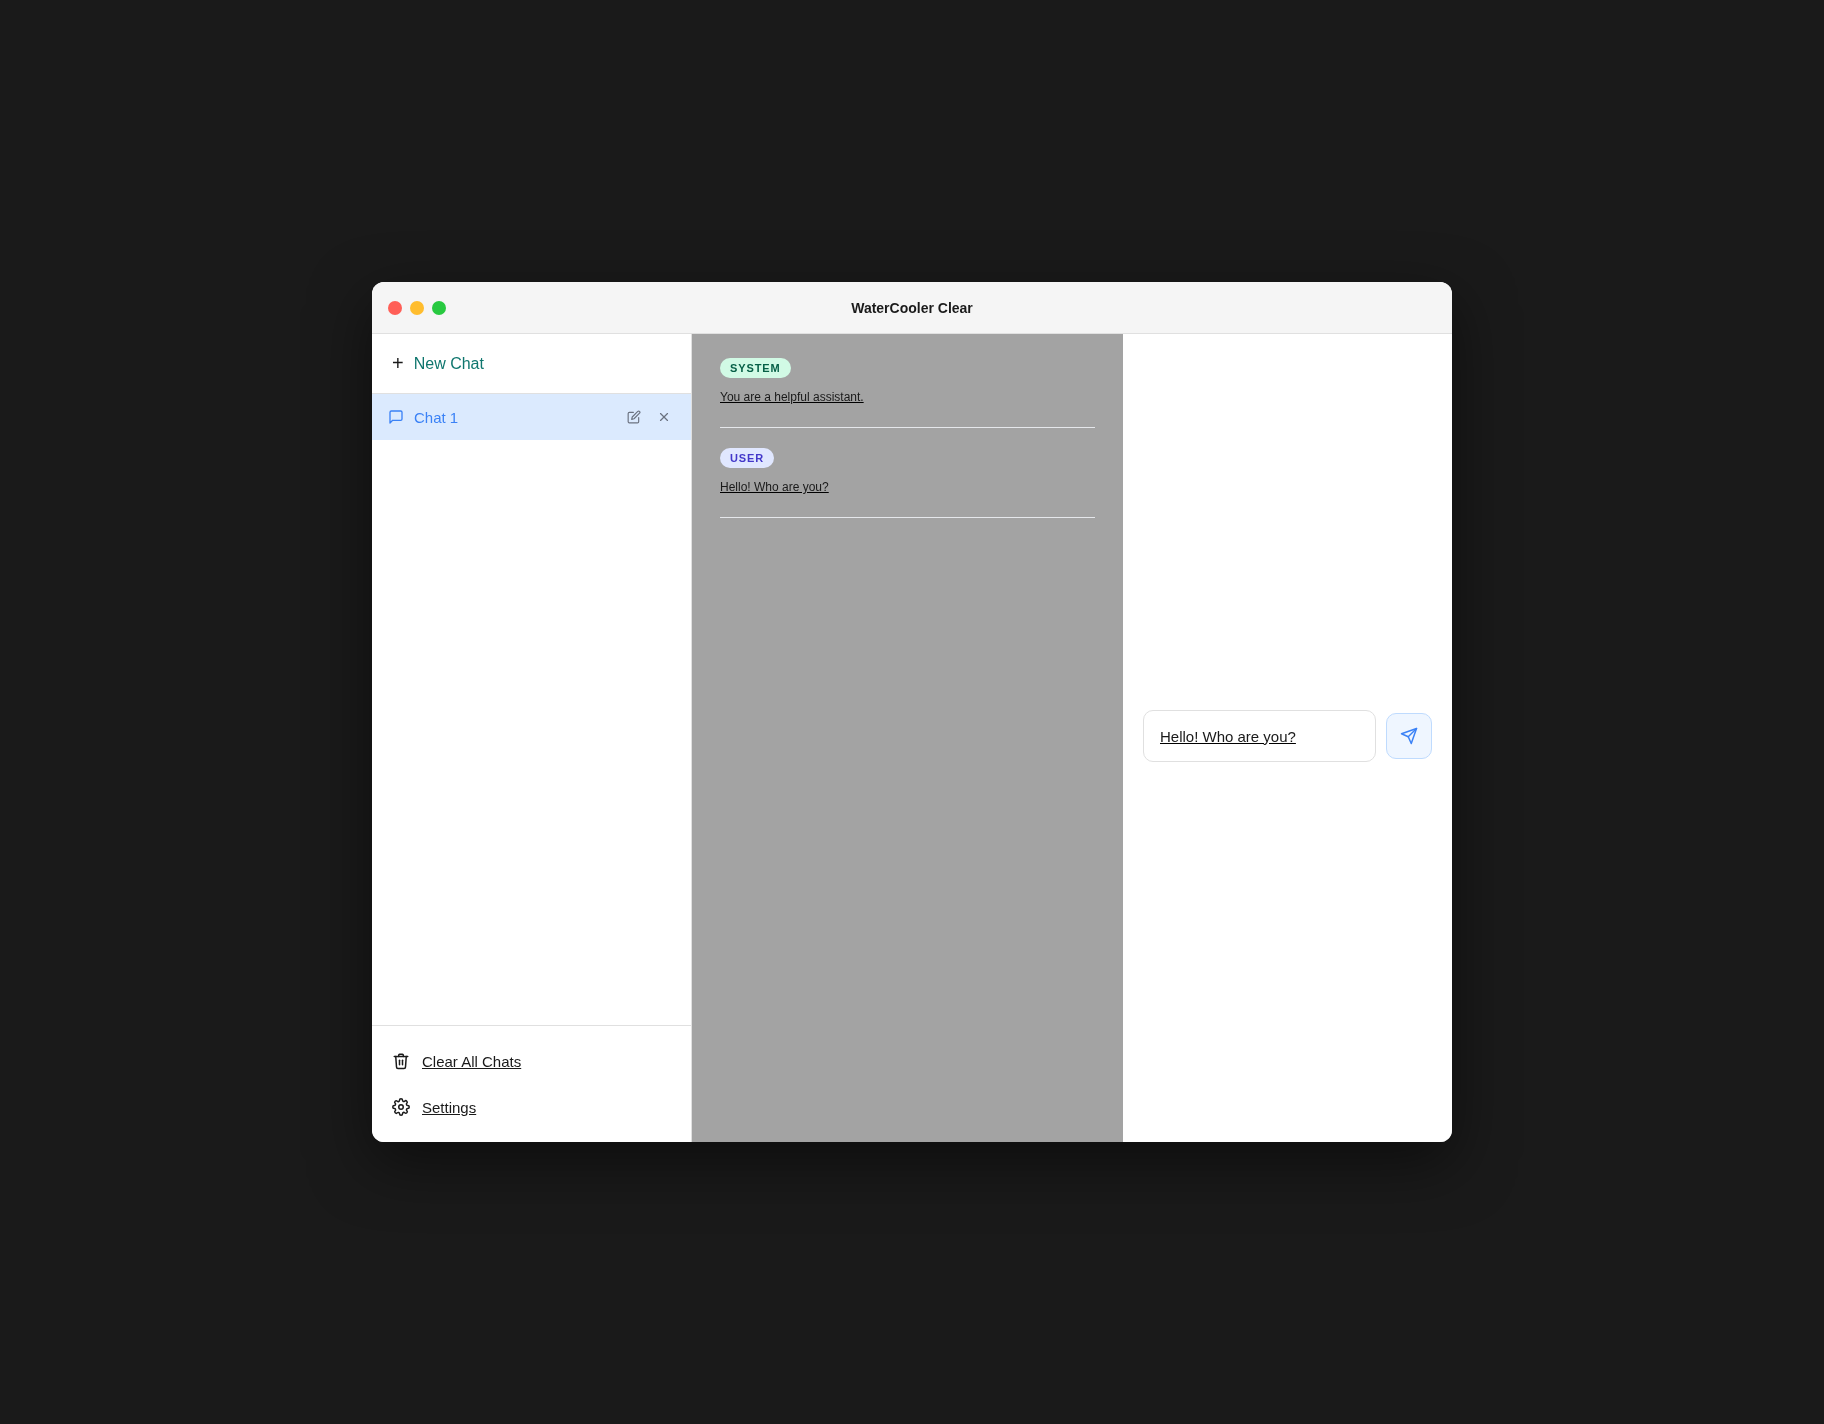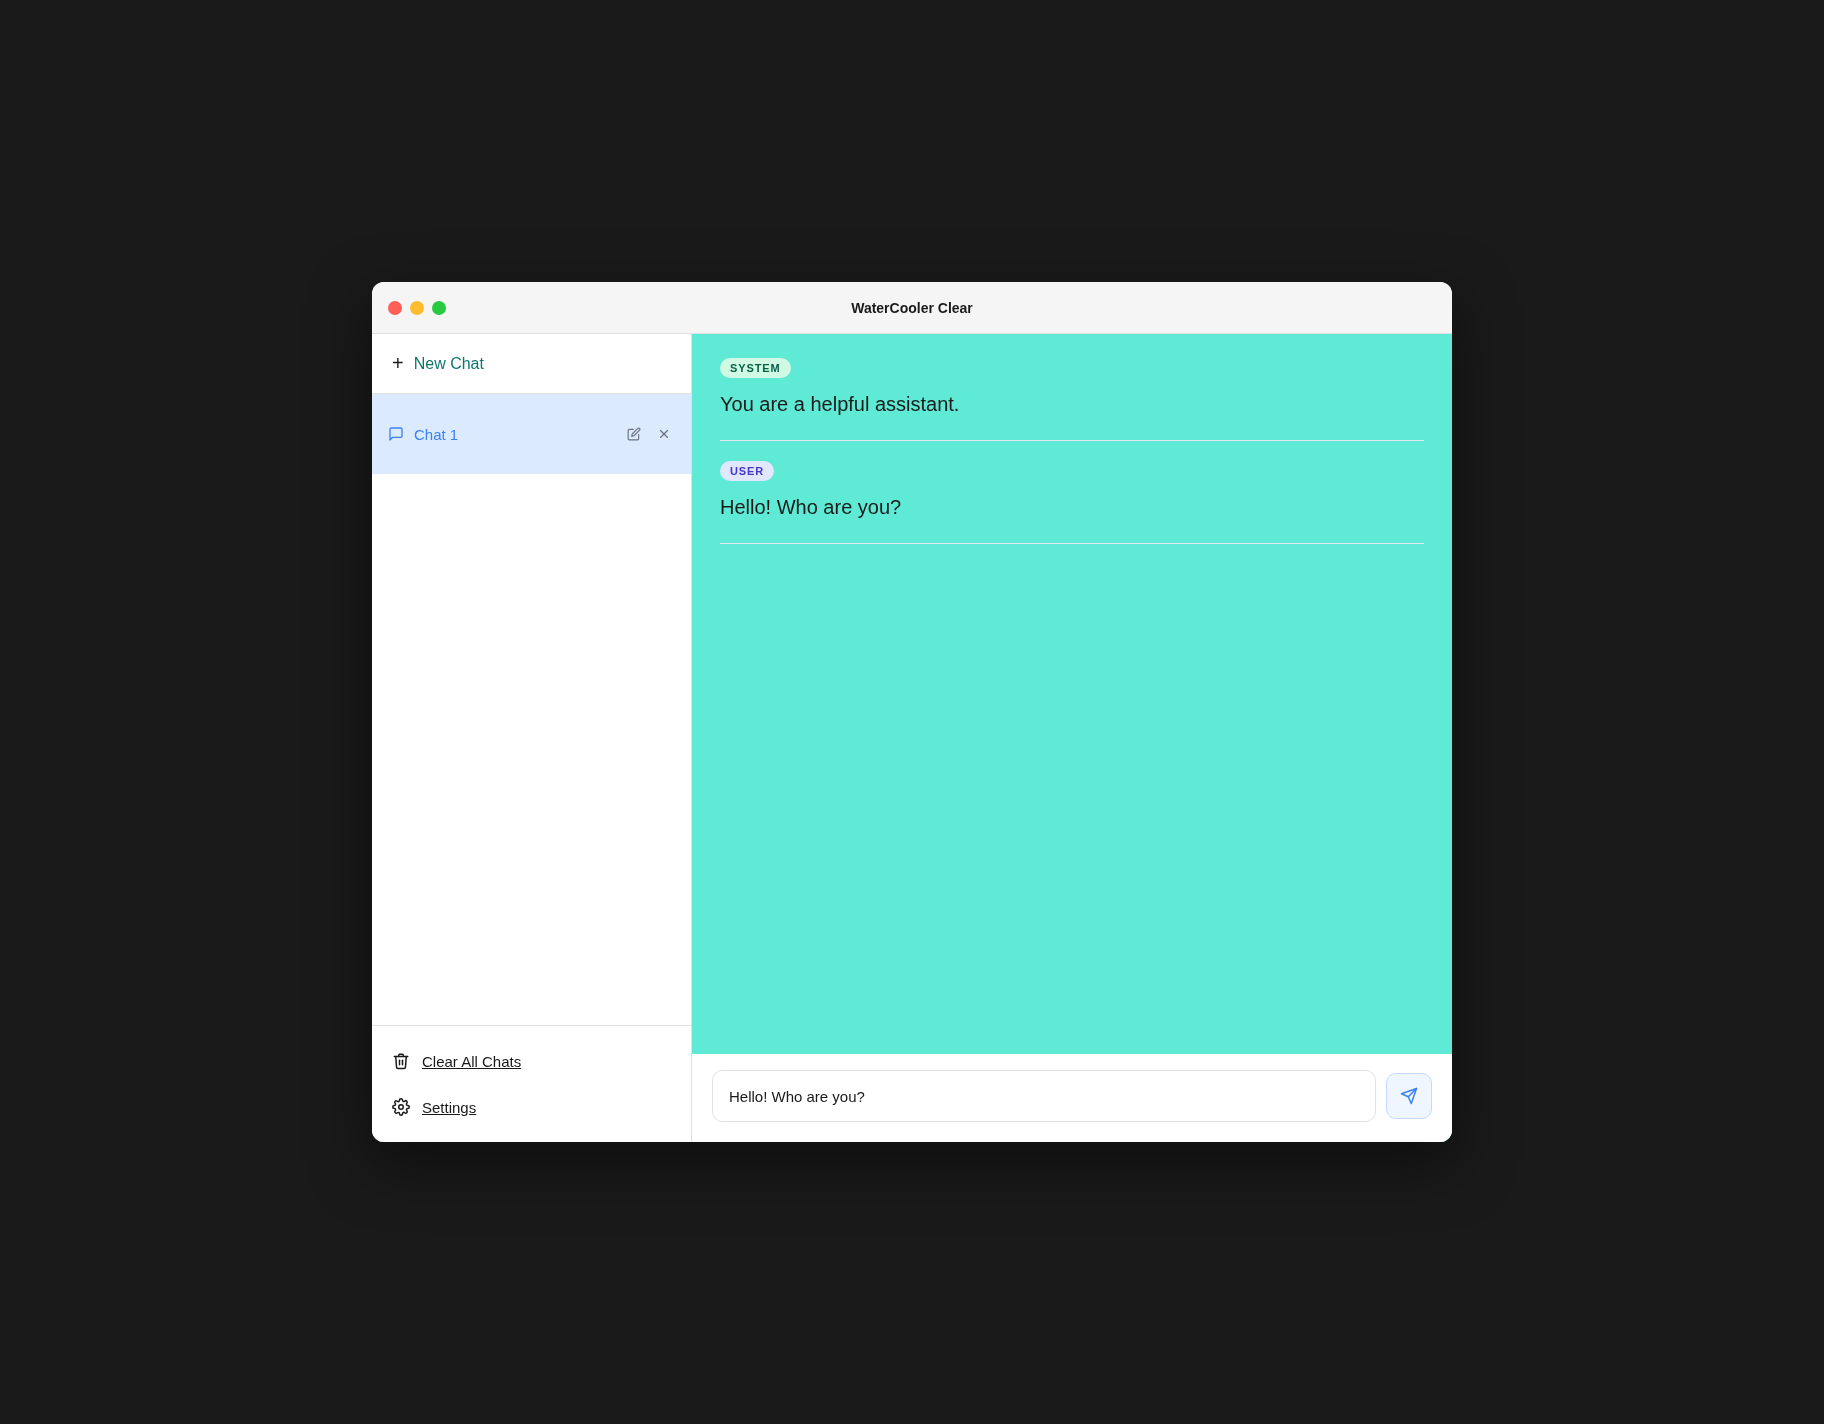--- a/index.html
+++ b/index.html
@@ -102,21 +102,21 @@
     }
 
     .chat-list {
       flex: 1;
       overflow-y: auto;
     }
 
     .chat-item {
       display: flex;
       align-items: center;
-      padding: 31px 16px;
+      padding: 14px 16px;
       cursor: pointer;
       background: #dbeafe;
       border-radius: 0;
       gap: 10px;
       position: relative;
     }
 
     .chat-icon {
       color: #3b82f6;
       font-size: 16px;
@@ -170,23 +170,24 @@
 
     .sidebar-footer-icon {
       font-size: 18px;
       color: #1a1a1a;
     }
 
     
     .chat-area {
       flex: 1;
       display: flex;
-      flex-direction: column;
-      background: #5eead4;
+      flex-direction: row;
+      background: #a3a3a3;
       overflow: hidden;
+      text-decoration: underline;
     }
 
     .messages-container {
       flex: 1;
       overflow-y: auto;
       padding: 24px 28px;
     }
 
     .message-block {
       margin-bottom: 0;
@@ -217,21 +218,21 @@
       background: #e0e7ff;
       color: #4338ca;
     }
 
     .badge-assistant {
       background: #ede9fe;
       color: #6d28d9;
     }
 
     .message-text {
-      font-size: 20px;
+      font-size: 12px;
       color: #1a1a1a;
       line-height: 1.6;
     }
 
     
     .input-area {
       padding: 16px 20px 20px;
       display: flex;
       align-items: center;
       gap: 10px;

